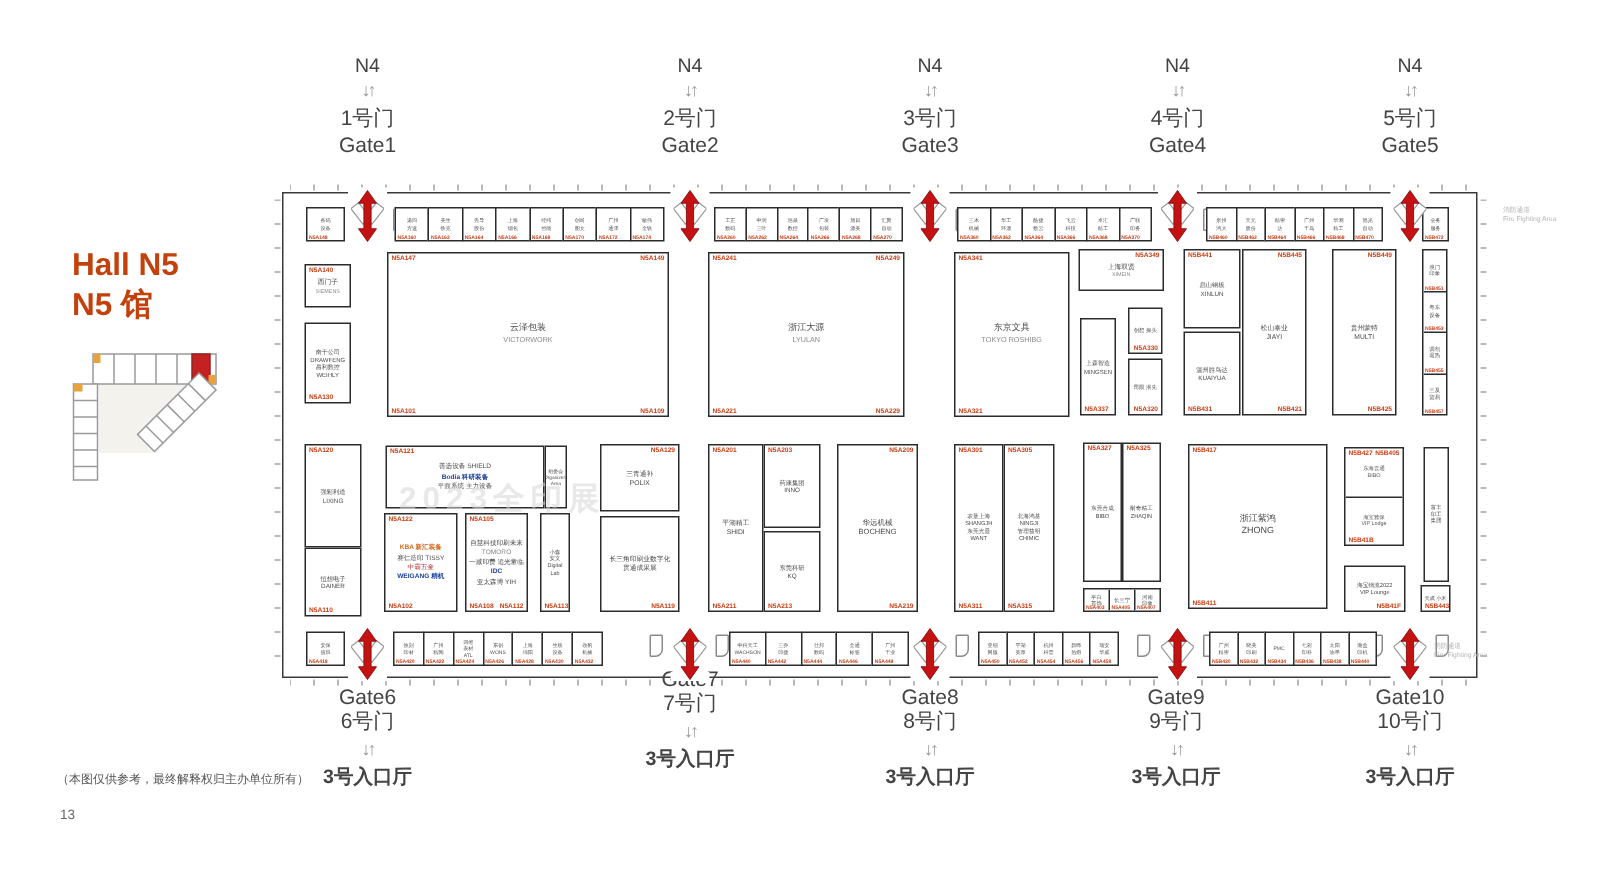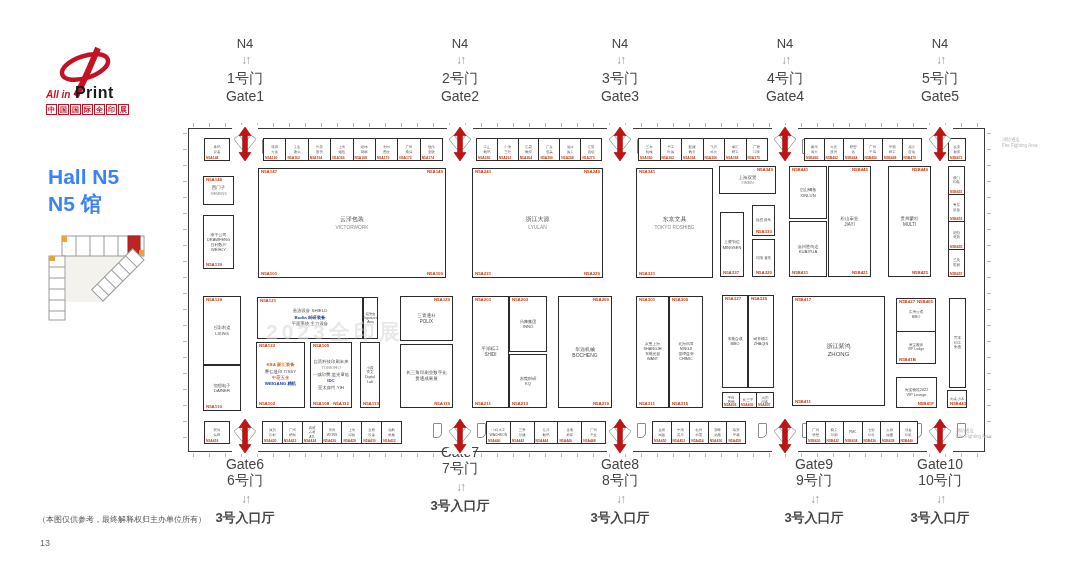--- a/index.html
+++ b/index.html
@@ -8,21 +8,21 @@
 
   
   #logo{position:absolute;left:46px;top:46px;width:90px;}
   #logo-swoosh{display:block;margin-left:6px;}
   #logo-words{position:relative;margin-top:-14px;white-space:nowrap;}
   #logo-allin{color:#c41225;font-weight:bold;font-style:italic;font-size:10px;}
   #logo-print{color:#1a1a1a;font-weight:bold;font-size:16px;letter-spacing:.5px;}
   #logo-cn{margin-top:2px;display:flex;gap:1px;}
   #logo-cn span{border:1px solid #c41225;color:#c41225;font-size:7px;line-height:9px;
                 padding:0 1px;font-weight:bold;}
-  #hall-title{position:absolute;left:48px;top:163px;color:#3b82f6;
+  #hall-title{position:absolute;left:48px;top:163px;color:#c2410c;
               font-size:21px;font-weight:bold;line-height:1.3;}
   #minimap{position:absolute;left:46px;top:232px;}
 
   
   #disclaimer{position:absolute;left:38px;top:514px;font-size:8px;color:#555;}
   #page-num{position:absolute;left:40px;top:538px;font-size:9px;color:#666;}
 
   
   #plan-rect{position:absolute;left:188px;top:128px;width:797px;height:324px;
              border:1.5px solid #3a3a3a;box-sizing:border-box;background:#fff;}
@@ -76,39 +76,20 @@
          display:flex;align-items:center;justify-content:center;overflow:hidden;box-sizing:border-box;}
   .scell:first-child{margin-left:0;}
   .slabel{font-size:3.4px;color:#555;line-height:1.2;text-align:center;white-space:pre-line;}
   .scode{position:absolute;left:1px;bottom:0;font-size:3.4px;color:#cc3d12;font-weight:bold;}
 </style>
 </head>
 <body>
 
 <div id="page">
 
-  <div id="logo">
-    <svg id="logo-swoosh" width="74" height="52" viewBox="0 0 74 52">
-      <ellipse cx="33" cy="21" rx="24" ry="11" fill="none" stroke="#c41225" stroke-width="4.5" transform="rotate(-18 33 21)"></ellipse>
-      <path d="M46 2 C 40 16, 34 32, 24 50" fill="none" stroke="#c41225" stroke-width="6"></path>
-    </svg>
-    <div id="logo-words">
-      <span id="logo-allin">All in</span>
-      <span id="logo-print">Print</span>
-    </div>
-    <div id="logo-cn">
-        <span>中</span>
-        <span>国</span>
-        <span>国</span>
-        <span>际</span>
-        <span>全</span>
-        <span>印</span>
-        <span>展</span>
-      </div>
-  </div>
 
   <div id="hall-title">
     <div>Hall N5</div>
     <div>N5 馆</div>
   </div>
 
   <svg id="minimap" width="102" height="92" viewBox="0 0 102 92">
     <polygon points="16,4 98,4 98,28 58,70 20,70 20,26" fill="#f4f2ec" stroke="none"></polygon>
     <rect x="16" y="4" width="82" height="20" fill="#fff" stroke="#9a9a9a" stroke-width="1"></rect>
     <line x1="30" y1="4" x2="30" y2="24" stroke="#9a9a9a"></line>
@@ -261,21 +242,21 @@
         <span class="b g-ent">3号入口厅</span>
       </div>
       <div class="gap" style="left: 607px; top: 448px; width: 26px; height: 6px;"></div>
       <div class="marker" style="left: 620px; top: 418px;"><svg viewBox="0 0 22 36" width="22" height="36">
           <rect x="3" y="10" width="6.5" height="13" fill="#fff" stroke="#999" stroke-width="0.8" transform="rotate(-38 6 16)"></rect>
           <rect x="12.5" y="10" width="6.5" height="13" fill="#fff" stroke="#999" stroke-width="0.8" transform="rotate(38 16 16)"></rect>
           <path d="M11 1 L17 9.5 L13.4 9.5 L13.4 26.5 L17 26.5 L11 35 L5 26.5 L8.6 26.5 L8.6 9.5 L5 9.5 Z" fill="#c41111" stroke="#8a0b0b" stroke-width="0.6"></path>
         </svg></div>
       <div class="tab" style="left: 593px; top: 423px;"></div>
       <div class="tab" style="left: 637px; top: 423px;"></div>
-      <div class="gate-label" style="left: 814px; top: 456px;">
+      <div class="gate-label" style="left: 784px; top: 456px;">
         <span class="b g-en">Gate9</span>
         <span class="b g-zh">9号门</span>
         <span class="b g-arrow">↓↑</span>
         <span class="b g-ent">3号入口厅</span>
       </div>
       <div class="gap" style="left: 772px; top: 448px; width: 26px; height: 6px;"></div>
       <div class="marker" style="left: 785px; top: 418px;"><svg viewBox="0 0 22 36" width="22" height="36">
           <rect x="3" y="10" width="6.5" height="13" fill="#fff" stroke="#999" stroke-width="0.8" transform="rotate(-38 6 16)"></rect>
           <rect x="12.5" y="10" width="6.5" height="13" fill="#fff" stroke="#999" stroke-width="0.8" transform="rotate(38 16 16)"></rect>
           <path d="M11 1 L17 9.5 L13.4 9.5 L13.4 26.5 L17 26.5 L11 35 L5 26.5 L8.6 26.5 L8.6 9.5 L5 9.5 Z" fill="#c41111" stroke="#8a0b0b" stroke-width="0.6"></path>

